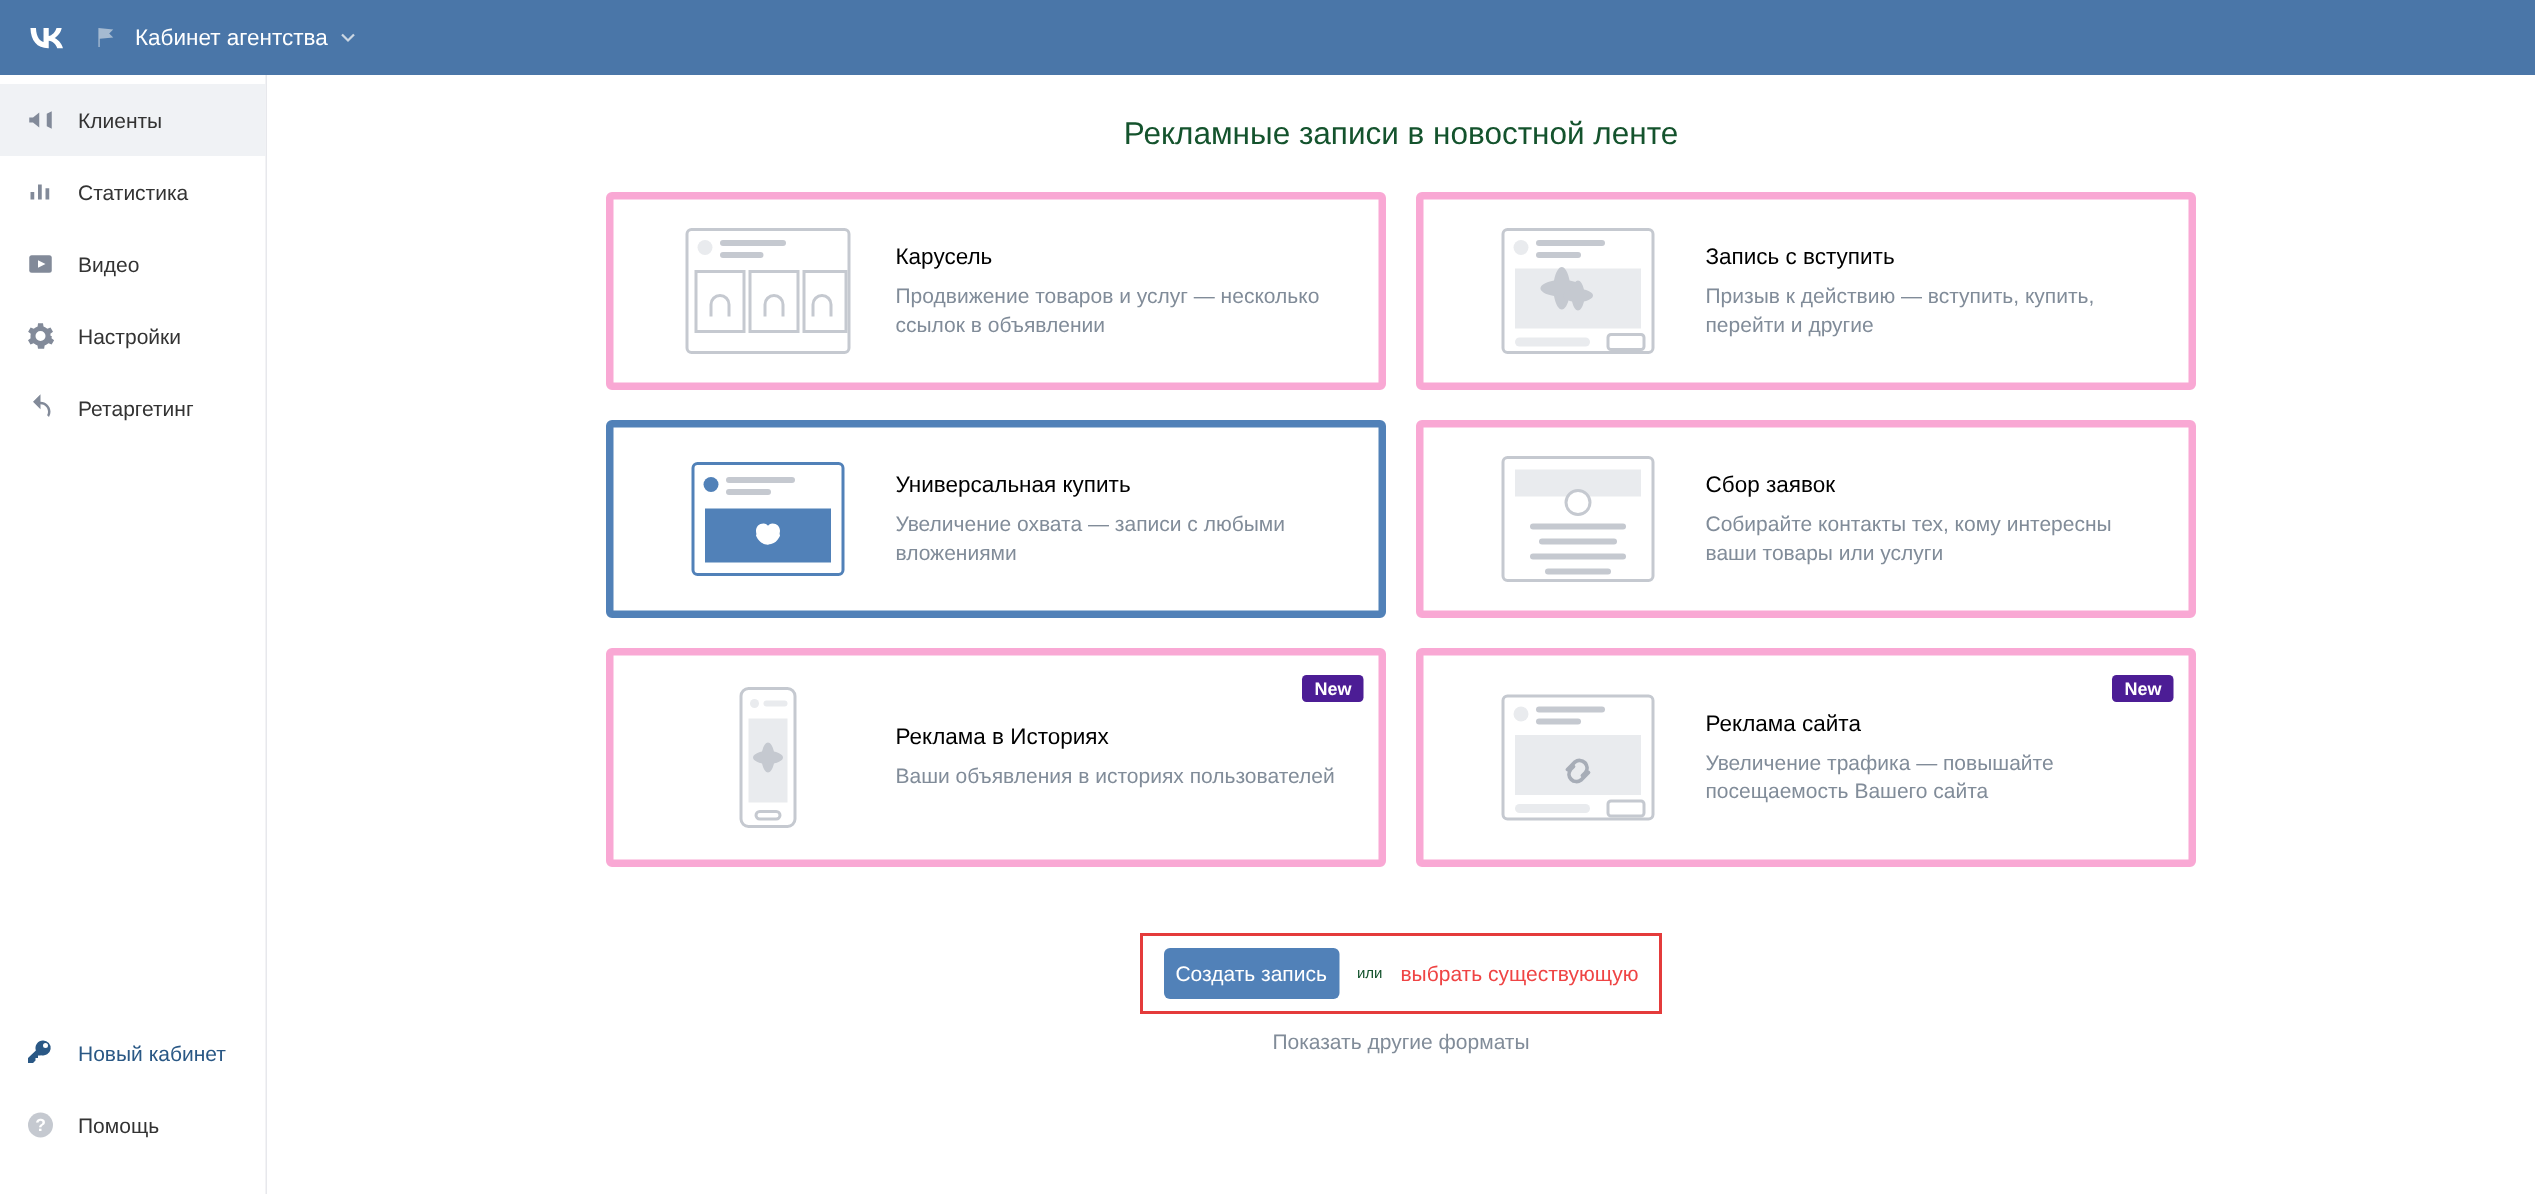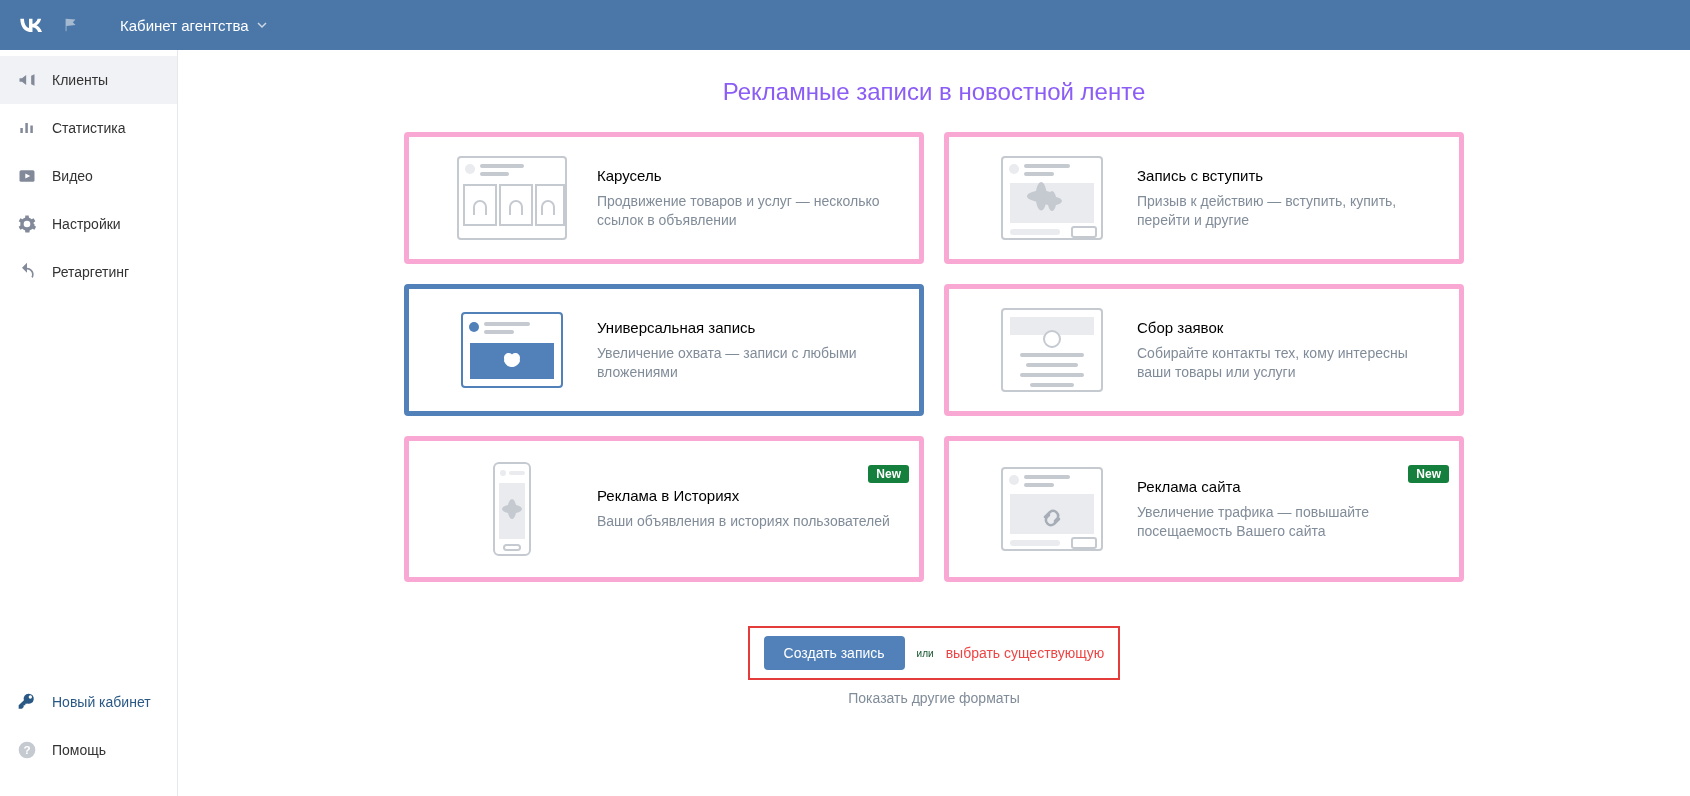--- a/index.html
+++ b/index.html
@@ -2,55 +2,55 @@
 <html><head>
 <meta charset="utf-8">
 <style>
   * { box-sizing: border-box; margin: 0; padding: 0; }
   body { font-family: -apple-system, BlinkMacSystemFont, "Segoe UI", Arial, sans-serif; background: #fff; color: #222; font-size: 14px; width: 1690px; }
   
   .header { height: 50px; background: #4a76a8; display: flex; align-items: center; padding: 0 14px; color: #fff; }
   .vk-logo { width: 34px; height: 34px; margin-right: 14px; }
   .flag-icon { width: 18px; height: 18px; margin-right: 10px; opacity: .7; }
   .header-title { display: flex; align-items: center; cursor: pointer; }
-  .header-title span { font-size: 15px; font-weight: 400; color: #fff; margin-left: 30px; }
+  .header-title span { font-size: 15px; font-weight: 400; color: #fff; }
   .chevron-down { margin-left: 8px; width: 10px; height: 10px; }
 
   .app { display: flex; }
   
   .sidebar { width: 178px; background: #fff; border-right: 1px solid #e7e8ec; display: flex; flex-direction: column; min-height: 746px; }
   .side-items { padding-top: 6px; }
   .side-item { display: flex; align-items: center; height: 48px; padding: 0 16px; cursor: pointer; color: #333; }
   .side-item .icon { width: 22px; height: 22px; margin-right: 14px; color:#828a99; display:flex; align-items:center; justify-content:center; }
   .side-item.active { background: #f0f2f5; }
   .side-bottom { margin-top: auto; padding-bottom: 22px; }
   .side-item.link-blue span { color: #2a5885; }
 
   
   .main { flex: 1; display: flex; flex-direction: column; align-items: center; padding: 28px 0 30px; }
-  h1.page-title { font-size: 24px; font-weight: 400; color: #8b5cf6; margin-bottom: 26px; }
+  h1.page-title { font-size: 21px; font-weight: 400; color: #14532d; margin-bottom: 26px; }
   .grid { display: grid; grid-template-columns: 520px 520px; gap: 20px; }
   .card { border: 5px solid #f9a8d4; border-radius: 4px; display: flex; align-items: center; padding: 18px 24px 18px 18px; cursor: pointer; background:#fff; position:relative; min-height:118px; }
   .card.selected { border-color: #5181b8; }
   .card .thumb { width: 170px; display:flex; justify-content:center; }
   .card .body { flex:1; }
   .card .title { font-size: 15px; color: #000; font-weight: 500; margin-bottom: 8px; }
   .card .desc { font-size: 14px; color: #818c99; line-height: 1.35; }
-  .badge-new { position:absolute; top:24px; right:10px; background:#15803d; color:#fff; font-size:12px; font-weight:600; padding:2px 8px; border-radius:3px; }
+  .badge-new { position:absolute; top:13px; right:10px; background:#4c1d95; color:#fff; font-size:12px; font-weight:600; padding:2px 8px; border-radius:3px; }
 
   
   .ph-box { stroke:#c5c9d0; fill:#fff; }
   .ph-fill { fill:#e9ebee; }
   .ph-line { stroke:#c5c9d0; stroke-width:4; stroke-linecap:round; }
   .thumb svg { display:block; }
 
   
   .actions { margin-top: 44px; display:flex; flex-direction:column; align-items:center; gap:10px; }
   .action-row { display:flex; align-items:center; gap:12px; border:2px solid #e43b3b; padding:8px 14px; }
-  .btn-primary { background:#5181b8; color:#fff; border:none; border-radius:4px; padding:9px 20px; font-size:14px; cursor:pointer; }
+  .btn-primary { background:#5181b8; color:#fff; border:none; border-radius:4px; padding:9px 8px; font-size:14px; cursor:pointer; }
   .or-text { color:#14532d; font-size:10px; }
   .link-inline { color:#ef4444; font-size:14px; cursor:pointer; }
   .sub-link { color:#818c99; font-size:14px; cursor:pointer; }
 </style>
 </head>
 <body>
 
 <div class="header">
   <svg class="vk-logo" viewBox="0 0 48 48">
       <path fill="#fff" d="M25.5 34c-10.4 0-16.3-7.1-16.6-19h5.2c.2 8.7 4 12.4 7.1 13.2V15h4.9v7.5c3-.3 6.2-3.7 7.3-7.5h4.9c-.8 4.7-4.3 8.1-6.7 9.5 2.4 1.1 6.4 4.1 7.9 9.5h-5.4c-1.2-3.6-4.1-6.5-8-6.9V34h-.6z"></path>
@@ -190,21 +190,21 @@
             <path d="M60 48c6 0 8 6 8 6s-2 6-8 6-8-6-8-6 2-6 8-6z" fill="#fff"></path>
             <path d="M60 62c-6 0-8-6-8-6" fill="none"></path>
             <path d="M60 46c-7 0-10 8-10 8s3 8 10 8 10-8 10-8-3-8-10-8zm0 12a4 4 0 110-8 4 4 0 010 8z" fill="#fff" opacity="0"></path>
             <path d="M60 60c-3 2-7 2-10 0 0 0 3-10 10-10s10 10 10 10c-3 2-7 2-10 0z" fill="none"></path>
             <path d="M60 46.5c5.5 0 9 6 9 6s-3.5 6-9 6-9-6-9-6 3.5-6 9-6z" fill="#fff" opacity="0"></path>
             <path d="M60 58.5a5 5 0 01-5-5c0-1 .3-2 .8-2.8L60 54l4.2-3.3c.5.8.8 1.8.8 2.8a5 5 0 01-5 5z" fill="#fff" opacity="0"></path>
             <path d="M60 60s-8-3-8-9c0-3 2-5 5-5 1.5 0 2.5.8 3 1.5.5-.7 1.5-1.5 3-1.5 3 0 5 2 5 5 0 6-8 9-8 9z" fill="#fff"></path>
           </svg>
         </div>
         <div class="body">
-          <div class="title">Универсальная запись</div>
+          <div class="title">Универсальная купить</div>
           <div class="desc">Увеличение охвата — записи с любыми вложениями</div>
         </div>
       </div>
 
       <div class="card">
         <div class="thumb">
           <svg width="120" height="86" viewBox="0 0 120 86">
             <rect x="10" y="2" width="100" height="82" rx="3" class="ph-box" stroke-width="2"></rect>
             <rect x="18" y="10" width="84" height="18" class="ph-fill"></rect>
             <circle cx="60" cy="32" r="8" fill="#fff" stroke="#c5c9d0" stroke-width="2"></circle>

